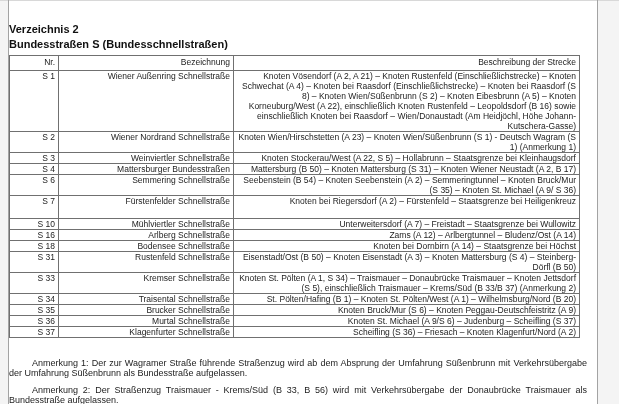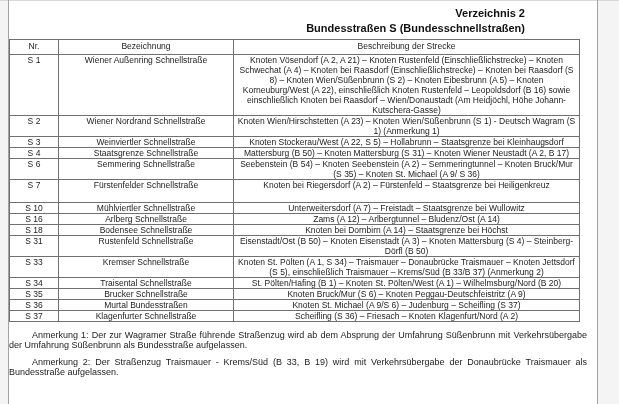--- a/index.html
+++ b/index.html
@@ -12,21 +12,21 @@
     overflow: hidden;
   }
   .gutter-left  { position: absolute; left: 0; top: 0; bottom: 0; width: 8px;  background: #f4f4f4; }
   .gutter-right { position: absolute; left: 598px; top: 0; bottom: 0; right: 0; background: #f4f4f4; }
   .vline-left   { position: absolute; left: 8px;  top: 0; bottom: 0; width: 1px; background: #a3a3a3; }
   .vline-right  { position: absolute; left: 597px; top: 0; bottom: 0; width: 1px; background: #a3a3a3; }
   .topline      { position: absolute; left: 0; right: 0; top: 0; height: 1px; background: #d8d8d8; }
 
   .content { position: absolute; left: 9px; top: 0; width: 588px; }
 
-  .titles { width: 516px; text-align: right; margin-top: 7px; }
+  .titles { width: 516px; text-align: left; margin-top: 23px; }
   .title-line {
     font-weight: bold;
     font-size: 11px;
     line-height: 12px;
     margin: 3px 0;
     color: #111;
   }
 
   table.roads {
     margin-top: 5px;
@@ -34,33 +34,33 @@
     table-layout: fixed;
     width: 570px;
     border: 1px solid #4e4e4e;
   }
   table.roads th, table.roads td {
     border: 1px solid #707070;
     font-size: 8.5px;
     line-height: 10px;
     padding: 0 3px;
     vertical-align: top;
-    text-align: center;
+    text-align: right;
     font-weight: normal;
     color: #1c1c1c;
     word-wrap: break-word;
   }
   table.roads th { height: 13px; padding-top: 1px; }
   col.c-nr   { width: 49px; }
   col.c-name { width: 175px; }
   col.c-desc { width: 346px; }
   
   tbody tr:nth-child(6) td { padding-bottom: 12px; }
 
-  .notes { margin-top: 8px; width: 578px; }
+  .notes { margin-top: 20px; width: 578px; }
   .note {
     font-size: 9px;
     line-height: 10px;
     text-align: justify;
     text-indent: 23px;
     margin: 0 0 7px 0;
     color: #1c1c1c;
   }
 </style>
 </head>
@@ -103,21 +103,21 @@
           <td>Wiener Nordrand Schnellstraße</td>
           <td>Knoten Wien/Hirschstetten (A 23) – Knoten Wien/Süßenbrunn (S 1) - Deutsch Wagram (S 1) (Anmerkung 1)</td>
         </tr>
         <tr>
           <td>S 3</td>
           <td>Weinviertler Schnellstraße</td>
           <td>Knoten Stockerau/West (A 22, S 5) – Hollabrunn – Staatsgrenze bei Kleinhaugsdorf</td>
         </tr>
         <tr>
           <td>S 4</td>
-          <td>Staatsgrenze Schnellstraße</td>
+          <td>Mattersburger Bundesstraßen</td>
           <td>Mattersburg (B 50) – Knoten Mattersburg (S 31) – Knoten Wiener Neustadt (A 2, B 17)</td>
         </tr>
         <tr>
           <td>S 6</td>
           <td>Semmering Schnellstraße</td>
           <td>Seebenstein (B 54) – Knoten Seebenstein (A 2) – Semmeringtunnel – Knoten Bruck/Mur (S 35) – Knoten St. Michael (A 9/ S 36)</td>
         </tr>
         <tr>
           <td>S 7</td>
           <td>Fürstenfelder Schnellstraße</td>
@@ -153,29 +153,29 @@
           <td>Traisental Schnellstraße</td>
           <td>St. Pölten/Hafing (B 1) – Knoten St. Pölten/West (A 1) – Wilhelmsburg/Nord (B 20)</td>
         </tr>
         <tr>
           <td>S 35</td>
           <td>Brucker Schnellstraße</td>
           <td>Knoten Bruck/Mur (S 6) – Knoten Peggau-Deutschfeistritz (A 9)</td>
         </tr>
         <tr>
           <td>S 36</td>
-          <td>Murtal Bundesstraßen</td>
+          <td>Murtal Schnellstraße</td>
           <td>Knoten St. Michael (A 9/S 6) – Judenburg – Scheifling (S 37)</td>
         </tr>
         <tr>
           <td>S 37</td>
           <td>Klagenfurter Schnellstraße</td>
           <td>Scheifling (S 36) – Friesach – Knoten Klagenfurt/Nord (A 2)</td>
         </tr>
       </tbody>
   </table>
 
   <div class="notes" id="notes">
       <p class="note">Anmerkung 1: Der zur Wagramer Straße führende Straßenzug wird ab dem Absprung der Umfahrung Süßenbrunn mit Verkehrsübergabe der Umfahrung Süßenbrunn als Bundesstraße aufgelassen.</p>
-      <p class="note">Anmerkung 2: Der Straßenzug Traismauer - Krems/Süd (B 33, B 19) wird mit Verkehrsübergabe der Donaubrücke Traismauer als Bundesstraße aufgelassen.</p>
+      <p class="note">Anmerkung 2: Der Straßenzug Traismauer - Krems/Süd (B 33, B 56) wird mit Verkehrsübergabe der Donaubrücke Traismauer als Bundesstraße aufgelassen.</p>
     </div>
 
 </div>
 
 </body></html>

